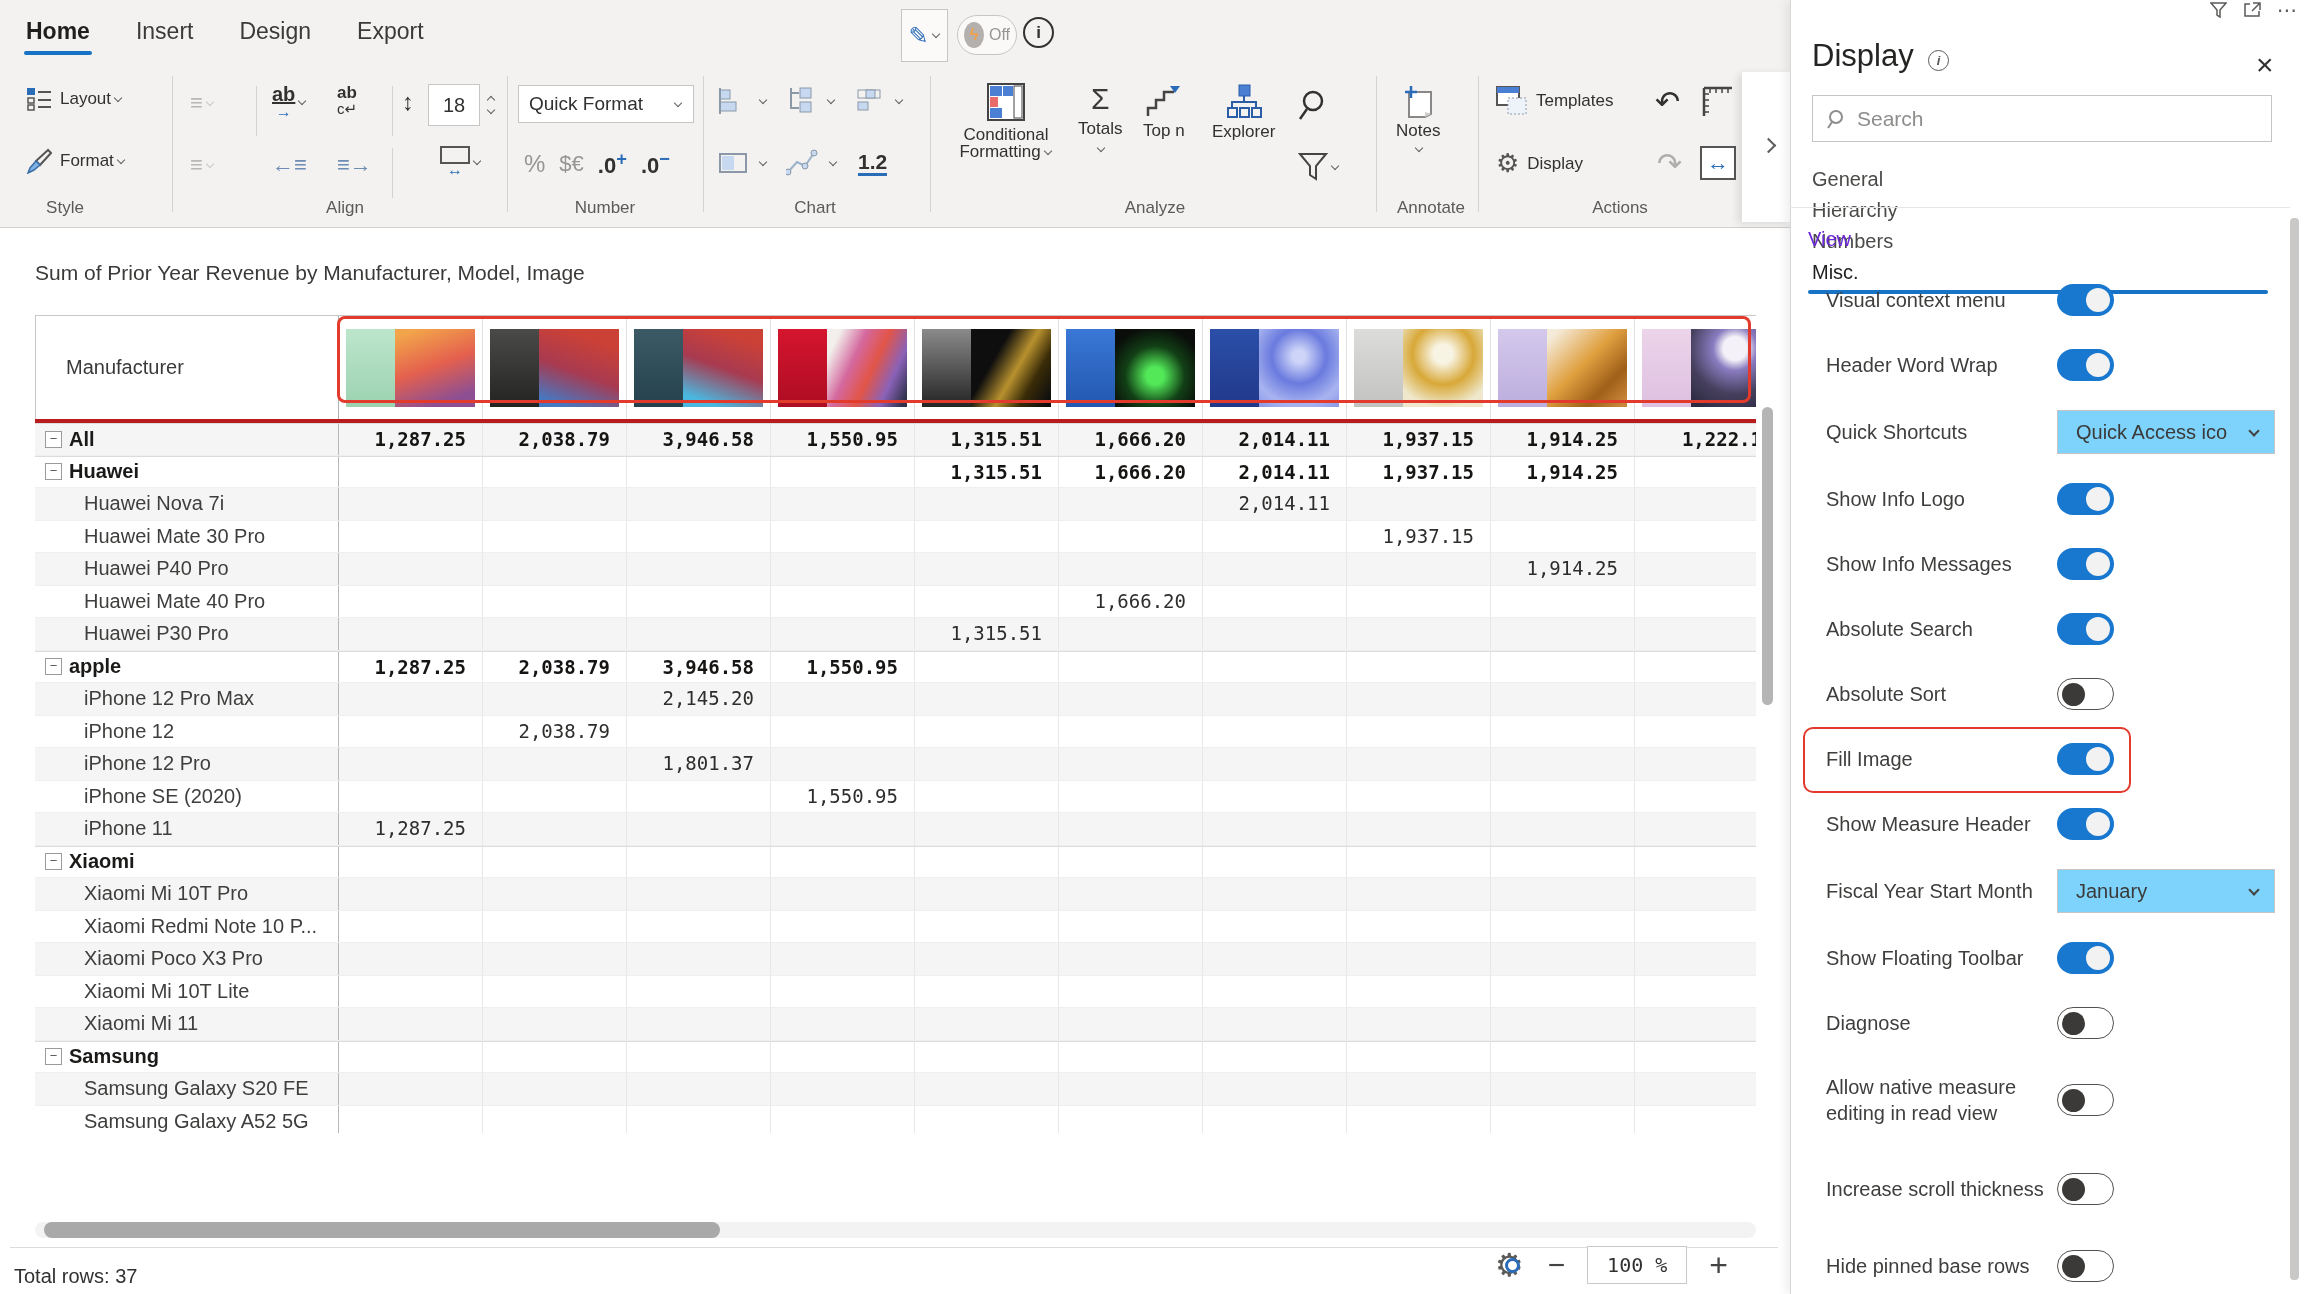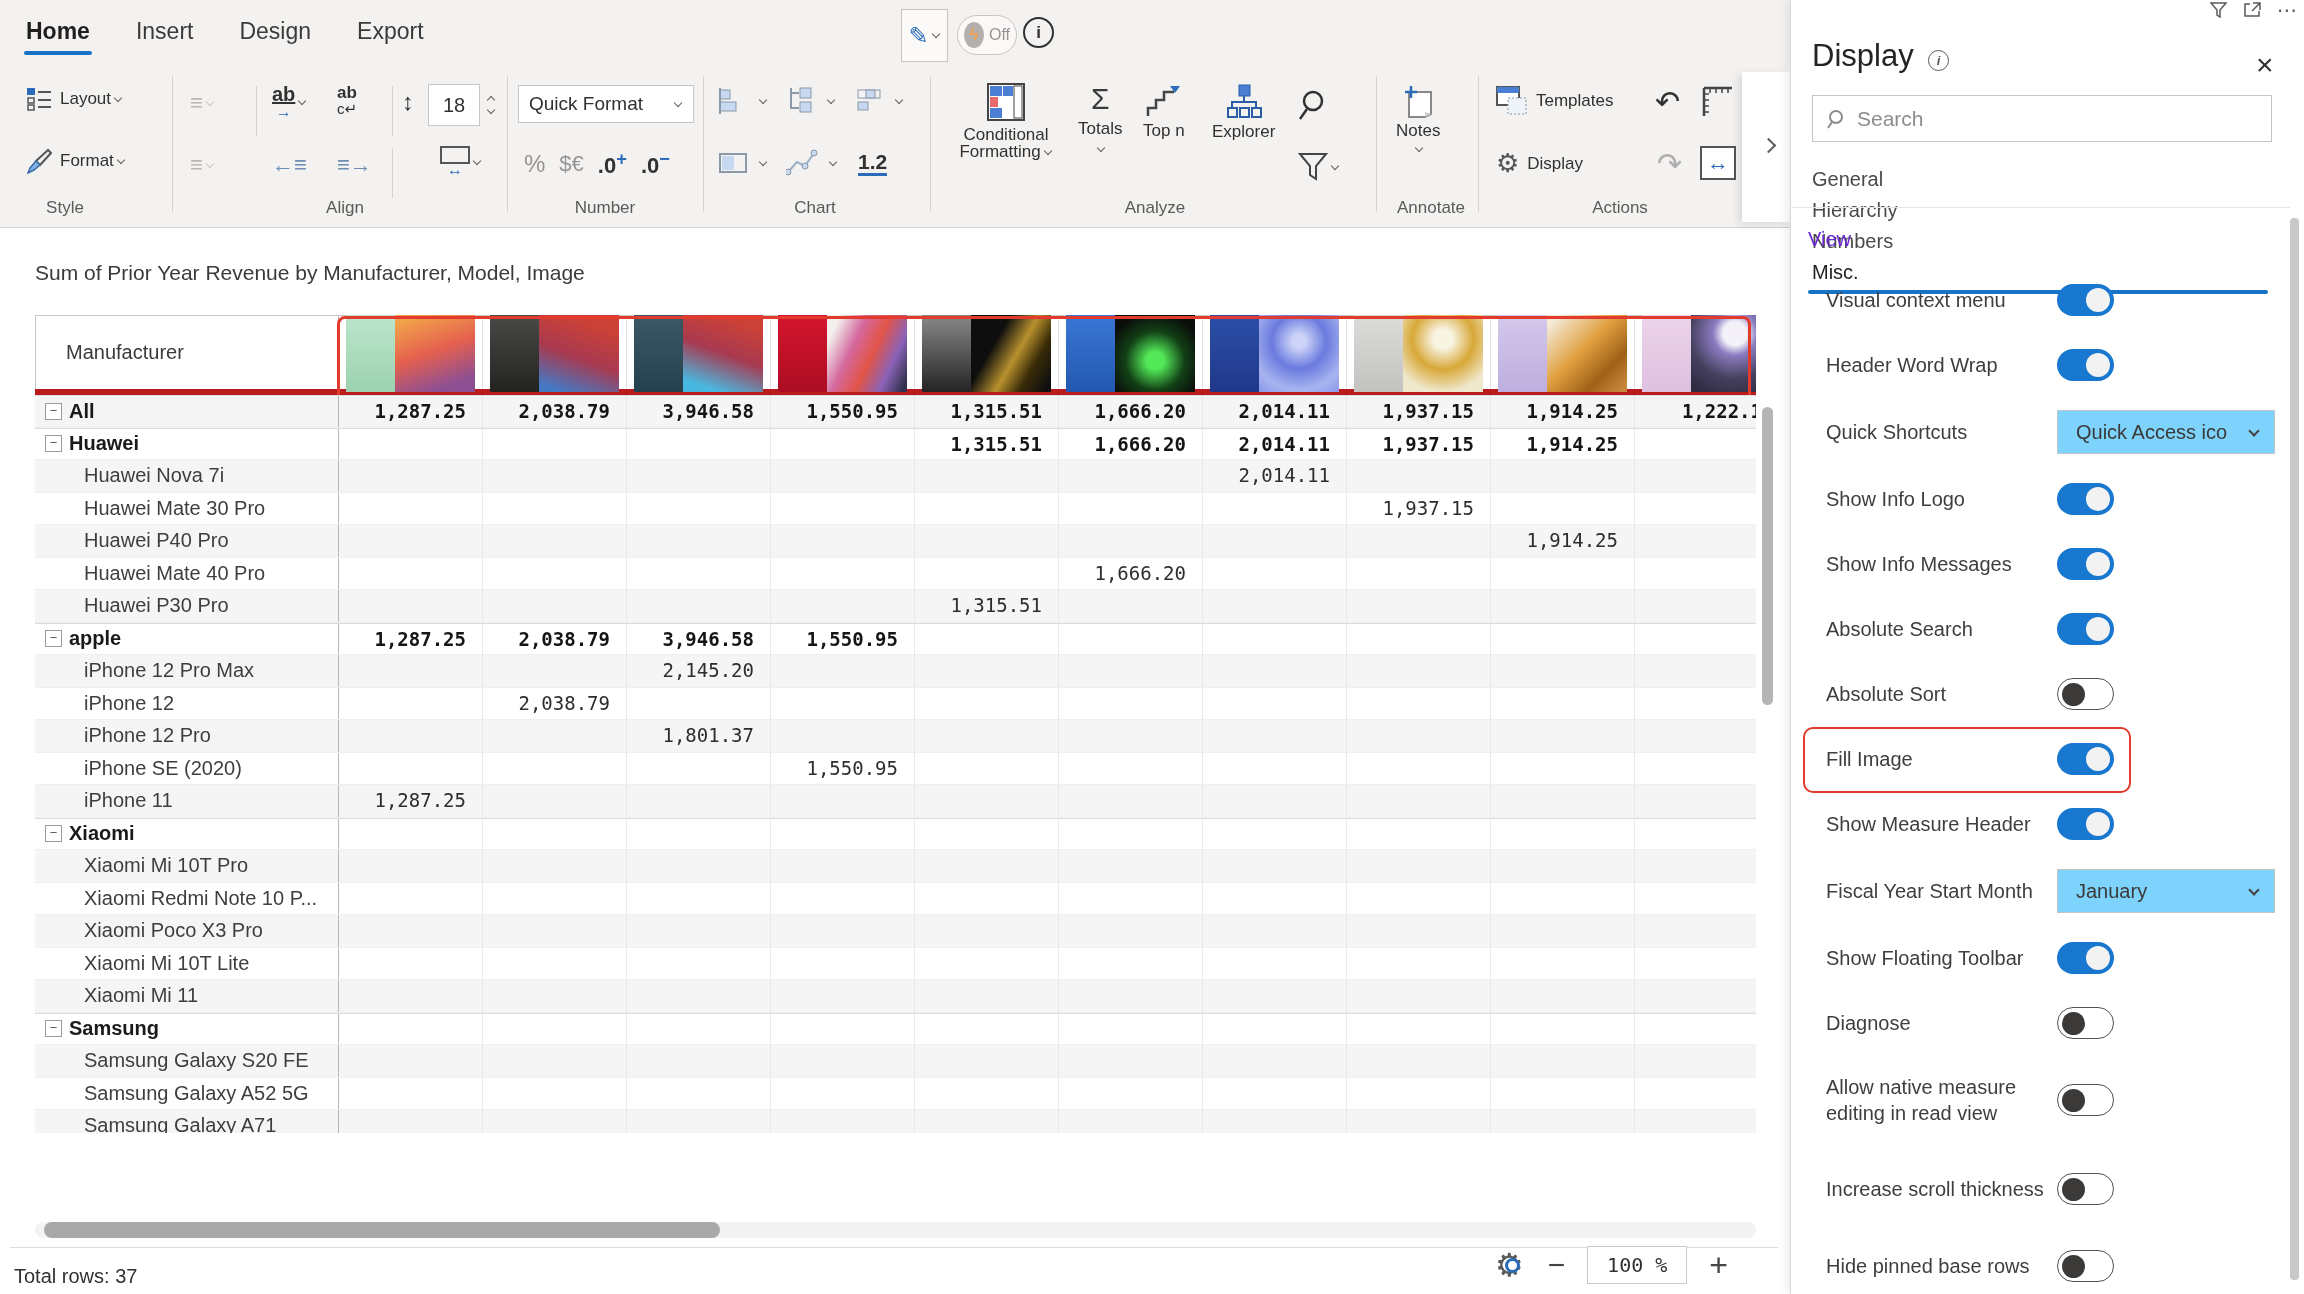--- a/index.html
+++ b/index.html
@@ -29,21 +29,21 @@
   #off-pill{position:absolute;left:957px;top:15px;width:60px;height:40px;border:1px solid #c8c6c4;border-radius:20px;background:#faf9f8;display:flex;align-items:center;padding:0 6px;}
   #off-pill .bolt{width:26px;height:26px;border-radius:50%;background:#b3b0ad;color:#f0a14c;font-size:17px;display:flex;align-items:center;justify-content:center;font-weight:bold;}
   #off-pill .off-t{font-size:16px;color:#979593;margin-left:5px;}
   #info-circ{position:absolute;left:1023px;top:17px;width:31px;height:31px;border:2.5px solid #323130;border-radius:50%;display:flex;align-items:center;justify-content:center;font-size:17px;font-weight:bold;color:#323130;}
 
   #more-chev-card{position:absolute;left:1742px;top:72px;width:48px;height:150px;background:#fff;box-shadow:-4px 2px 8px rgba(0,0,0,.10);display:flex;align-items:center;justify-content:center;}
 
   
   #main-title{position:absolute;left:35px;top:261px;font-size:21px;color:#3b3a39;}
   #tablewrap{position:absolute;left:35px;top:315px;width:1721px;overflow:hidden;background:#fff;}
-  #thead{display:flex;height:80px;border-top:1px solid #c8c8c8;border-bottom:6px solid #b91c1c;position:relative;background:#fff;}
+  #thead{display:flex;height:108px;border-top:1px solid #c8c8c8;border-bottom:4px solid #b91c1c;position:relative;background:#fff;}
   .corner{width:304px;min-width:304px;border-left:1px solid #c8c8c8;border-right:1px solid #b0b0b0;display:flex;align-items:center;padding-left:30px;font-size:20px;color:#3b3a39;background:#fff;}
   .imgcell{width:144px;min-width:144px;border-right:1px solid #e2e2e2;padding:5px 7px;display:flex;align-items:center;background:#fff;}
   .pimg{width:100%;height:78px;display:flex;}
   .pimg .back{width:38%;height:100%;}
   .pimg .screen{width:62%;height:100%;}
   #header-redbox{position:absolute;left:302px;top:0px;width:1414px;height:87px;border:3px solid #e23b2e;border-radius:8px;pointer-events:none;}
   #tbody{position:relative;}
   .trow{display:flex;height:32.5px;border-bottom:1px solid #efefef;background:#fff;}
   .trow.stripe{background:#f5f5f5;}
   .trow.group{border-top:1px solid #dcdcdc;}

